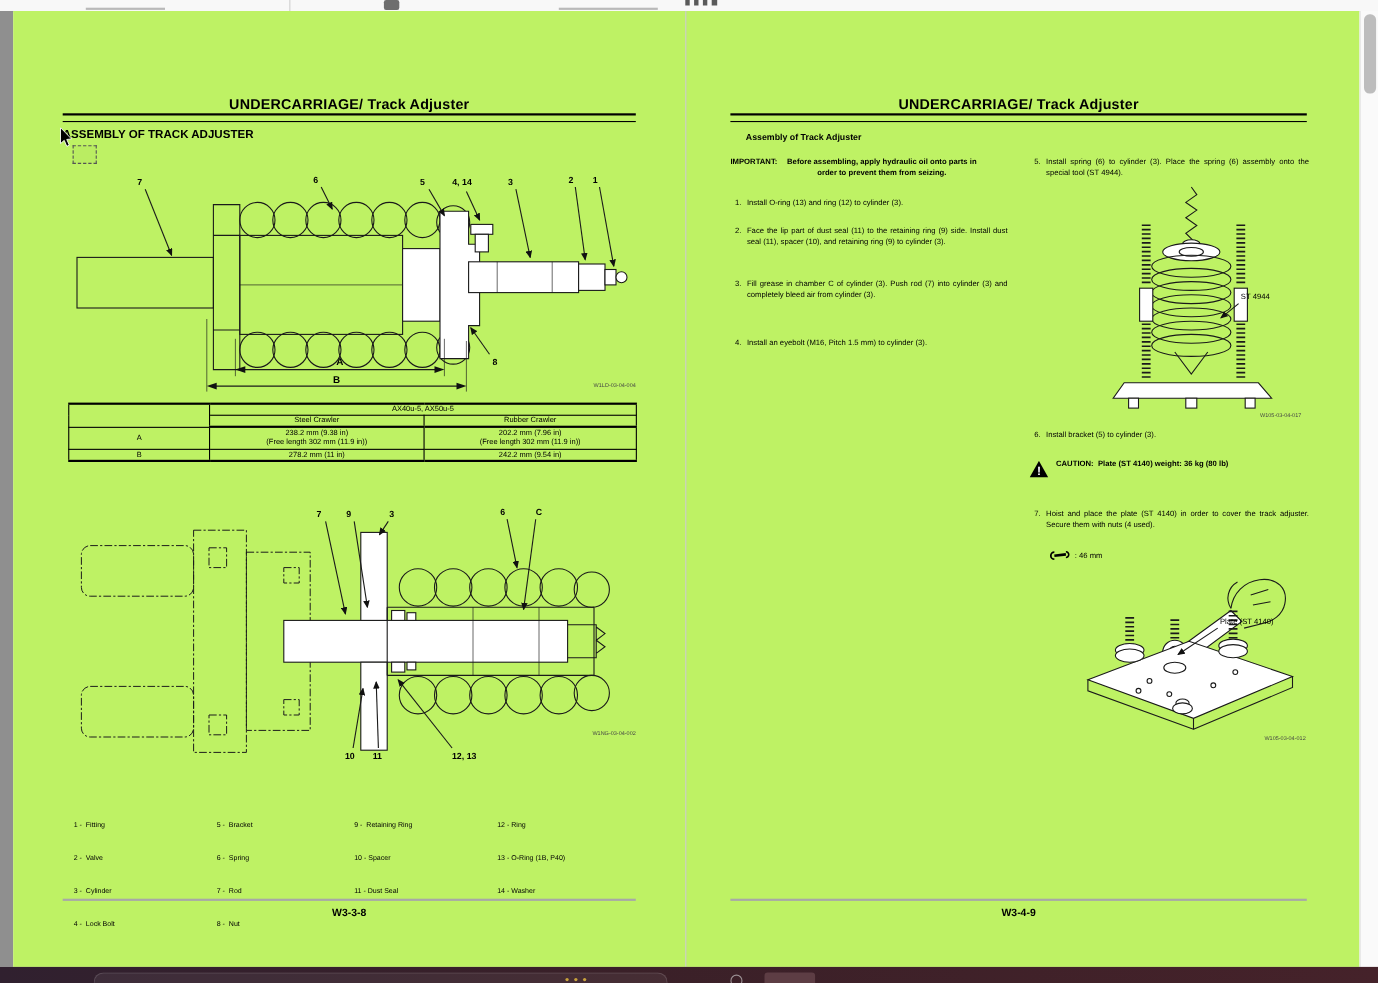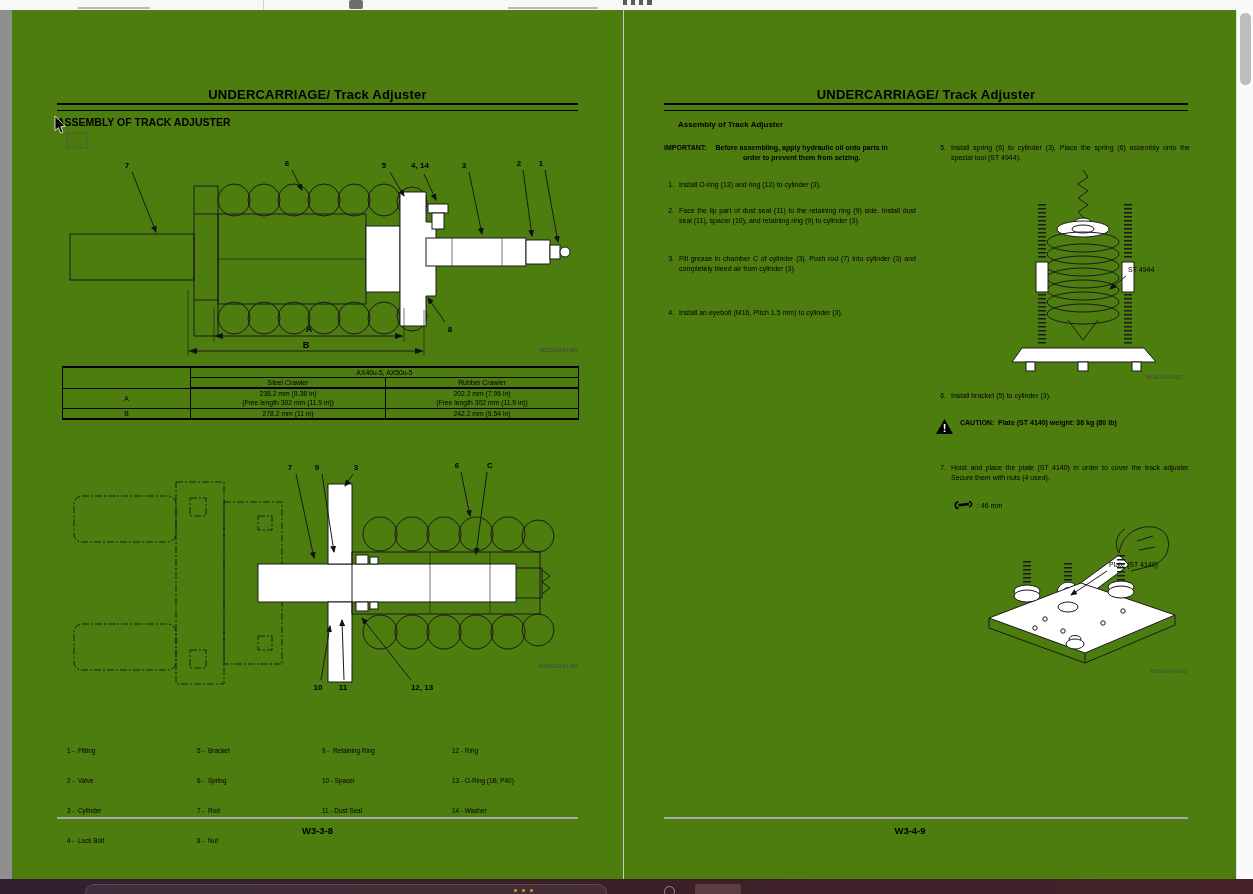--- a/index.html
+++ b/index.html
@@ -15,21 +15,21 @@
   .frag-blob{position:absolute;background:#6e6e6e;border-radius:2px;}
   .frag-mark{position:absolute;background:#5a5a5a;}
 
   
   .left-gutter{position:absolute;left:0;top:10px;width:12px;height:869px;background:#8f8f8f;}
   .scrollbar{position:absolute;left:1236px;top:10px;width:17px;height:869px;background:#fafafa;
              border-left:1px solid #e2e2e2;}
   .scroll-thumb{position:absolute;left:3px;top:3px;width:11px;height:72px;background:#bdbdbd;border-radius:5px;}
 
   
-  .page{position:absolute;top:10px;height:869px;background:#4d7c0f;}
+  .page{position:absolute;top:10px;height:869px;background:#bef264;}
   .page-left{left:12px;width:611px;}
   .page-right{left:623px;width:613px;border-left:1px solid #c9c9c9;box-sizing:border-box;}
 
   .page-title{position:absolute;text-align:center;font-weight:bold;font-size:13px;letter-spacing:0.2px;}
   .title-rule{position:absolute;height:5px;border-top:2px solid #000;border-bottom:1px solid #000;}
 
   .sec-heading-big{position:absolute;font-weight:bold;font-size:10.5px;}
   .sec-heading-sm{position:absolute;font-weight:bold;font-size:8px;}
 
   .step{position:absolute;display:flex;font-size:7px;line-height:9.6px;}
@@ -462,21 +462,21 @@
             <circle cx="154" cy="88" r="2.2"></circle>
           <circle cx="66" cy="105" r="2.2"></circle>
         </g>
         <text class="figlabel" x="140" y="44">Plate (ST 4140)</text>
         <line class="ln" x1="138" y1="48" x2="102" y2="72" marker-end="url(#ah4)"></line>
         <text class="figcode" x="218" y="150" text-anchor="end">W105-03-04-012</text>
       </svg>
     </div>
 
     <div class="footer-rule" style="left:40px;top:807px;width:524px;"></div>
-    <div class="page-num" style="left:24px;top:815px;width:524px;">W3-4-9</div>
+    <div class="page-num" style="left:40px;top:815px;width:524px;">W3-4-9</div>
   </div>
 
   <div class="scrollbar">
     <div class="scroll-thumb"></div>
   </div>
 
   <div class="taskbar">
     <div class="tb-pill"></div>
     <div class="tb-dot" style="left:514px;"></div>
     <div class="tb-dot" style="left:522px;"></div>

